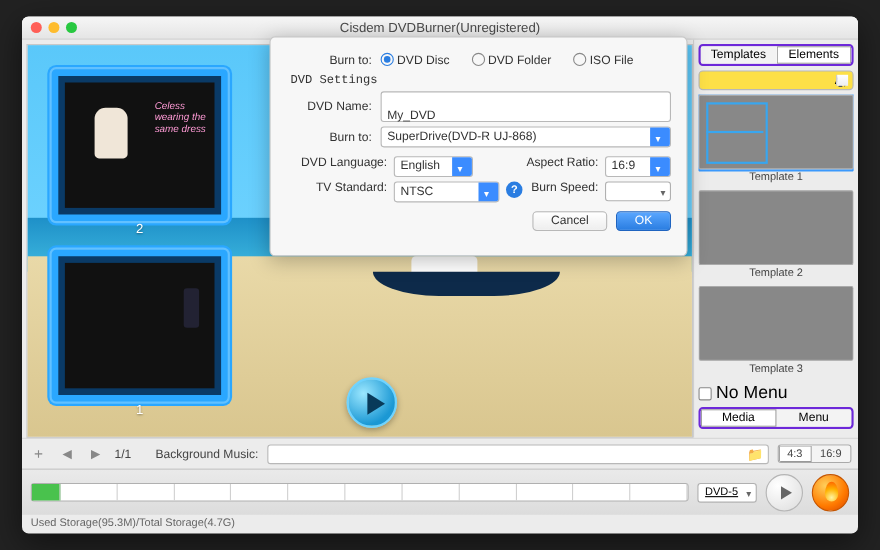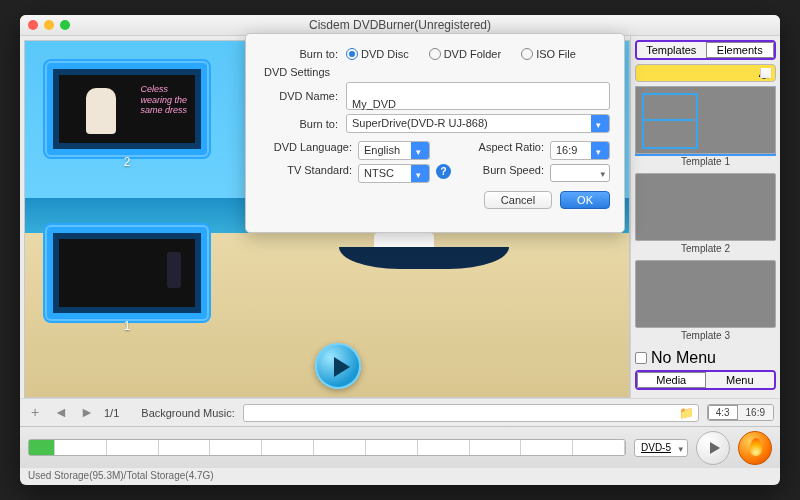--- a/index.html
+++ b/index.html
@@ -12,21 +12,21 @@
 .title { position:absolute; left:0; right:0; text-align:center; font-size:12px; color:#4a4a4a;}
 .main { flex:1; display:flex; background:#ececec;}
 .preview { flex:1; position:relative; background: linear-gradient(#5ac8fa 0%, #6fd3ff 55%, #f3e3b7 55%, #ead7a6 100%); margin:4px 0 0 4px; border:1px solid #c8c8c8; overflow:hidden;}
 .sand { position:absolute; bottom:0; left:0; right:0; height:46%; background:linear-gradient(#e9d9a8,#d9c68f);}
 .sea  { position:absolute; bottom:42%; left:0; right:0; height:14%; background:linear-gradient(#1e90c8,#3fb9e0);}
 .boat { position:absolute; bottom:36%; left:52%; width:170px; height:50px;}
 .boat .hull { position:absolute; bottom:0; width:170px; height:22px; background:#0d2a4a; border-radius:0 0 60px 60px / 0 0 22px 22px;}
 .boat .deck { position:absolute; bottom:18px; left:35px; width:60px; height:18px; background:#fff; border-radius:4px 4px 0 0;}
 .play-btn { position:absolute; bottom:8px; left:48%; width:46px; height:46px; border-radius:50%; background: radial-gradient(circle at 32% 30%, #9be7ff, #1b98d4 70%); border:2px solid #6fd3ff; box-shadow:0 2px 6px rgba(0,0,0,.3);}
 .play-btn:after { content:""; position:absolute; left:17px; top:12px; border-left:16px solid #083a5a; border-top:10px solid transparent; border-bottom:10px solid transparent;}
-.slot { position:absolute; width:160px; height:92px; border:6px solid #2aa7ff; border-radius:4px; background:#0a3a66;}
+.slot { position:absolute; width:160px; height:138px; border:6px solid #2aa7ff; border-radius:4px; background:#0a3a66;}
 .slot .inner { position:absolute; inset:6px; background:#111; overflow:hidden;}
 .slot1{ top:22px; left:22px;} .slot2{ top:186px; left:22px;}
 .stampbd { box-shadow: 0 0 0 2px #62c1ff, 0 0 0 4px #2aa7ff;}
 .slot .num { position:absolute; left:50%; transform:translateX(-50%); bottom:-20px; color:#fff; font-size:12px; text-shadow:0 1px 2px rgba(0,0,0,.4);}
 .thumb-a { background: linear-gradient(90deg,#222 40%,#eee 40%);}
 .thumb-a:after{content:""; position:absolute; left:20%; top:20%; width:30px; height:46px; background:#f0e6d8; border-radius:10px 10px 4px 4px;}
 .thumb-b { background: linear-gradient(#d8d0b8 60%,#7b5a3a 60%);}
 .thumb-b:after{content:""; position:absolute; right:10%; top:20%; width:14px; height:36px; background:#223; border-radius:3px;}
 .text-overlay{position:absolute; left:60%; top:14%; color:#ff9bd6; font-style:italic; font-size:9px; line-height:1.15; text-align:left;}
 .sidepanel { width:150px; background:#ececec; border-left:1px solid #cfcfcf; padding:4px; display:flex; flex-direction:column;}
@@ -71,21 +71,21 @@
 .dlg-row{ display:flex; align-items:center; margin:4px 0; gap:8px;}
 .lbl{ width:78px; text-align:right; color:#333;}
 .lbl-s{ width:92px; text-align:right;}
 .radio{ width:12px;height:12px;border:1px solid #888;border-radius:50%;display:inline-block;position:relative;margin-right:3px;vertical-align:-2px;}
 .radio.on{ border-color:#2a7de1;}
 .radio.on:after{content:"";position:absolute;inset:2px;border-radius:50%;background:#2a7de1;}
 .field{ height:19px; border:1px solid #b8b8b8; border-radius:3px; background:#fff; padding:13px 5px; font-size:11px; line-height:17px;}
 .blue-combo{ height:19px; background:#fff; border:1px solid #b8b8b8; border-radius:3px; font-size:11px; padding:0 20px 0 5px; line-height:17px; position:relative;}
 .blue-combo .cap{ position:absolute; right:0; top:0; width:18px; height:100%; background:#3b8cff; border-radius:0 2px 2px 0;}
 .blue-combo .cap:after{content:"▾"; color:#fff; font-size:9px; position:absolute; left:5px; top:2px;}
-.section-lbl{ font-size:11px; color:#333; margin:6px 0 2px 4px;}
+.section-lbl{ font-size:11px; color:#333; margin:6px 0 2px 4px;font-family:Liberation Mono, monospace;}
 .dlg-btns{ display:flex; justify-content:flex-end; gap:8px; margin-top:8px;}
 .btn{ padding:2px 16px; border:1px solid #b8b8b8; border-radius:4px; background:linear-gradient(#fff,#eee); font-size:11px;}
 .btn.primary{ background:linear-gradient(#5aa7ff,#2a7de1); color:#fff; border-color:#1f64c0;}
 .help{ width:15px;height:15px;border-radius:50%;background:#2a7de1;color:#fff;font-size:10px;text-align:center;line-height:15px;font-weight:bold;}
 .two-col{ display:flex; gap:6px;}
 .two-col .col{ display:flex; gap:6px;}
 </style>
 </head>
 <body>
 
@@ -219,21 +219,21 @@
         <div class="blue-combo" style="width:72px"><span>English</span><span class="cap"></span></div>
       </div>
       <div class="col" style="margin-left:auto">
         <span>Aspect Ratio:</span>
         <div class="blue-combo" style="width:60px"><span>16:9</span><span class="cap"></span></div>
       </div>
     </div>
     <div class="two-col" style="margin-top:4px">
       <div class="col">
         <span class="lbl-s">TV Standard:</span>
-        <div class="blue-combo" style="width:72px"><span>NTSC</span><span class="cap"></span></div>
+        <div class="blue-combo" style="width:96px"><span>NTSC</span><span class="cap"></span></div>
         <span class="help">?</span>
       </div>
       <div class="col" style="margin-left:auto">
         <span>Burn Speed:</span>
         <div class="sel-combo" style="width:60px"></div>
       </div>
     </div>
     <div class="dlg-btns">
       <div class="btn">Cancel</div>
       <div class="btn primary">OK</div>

